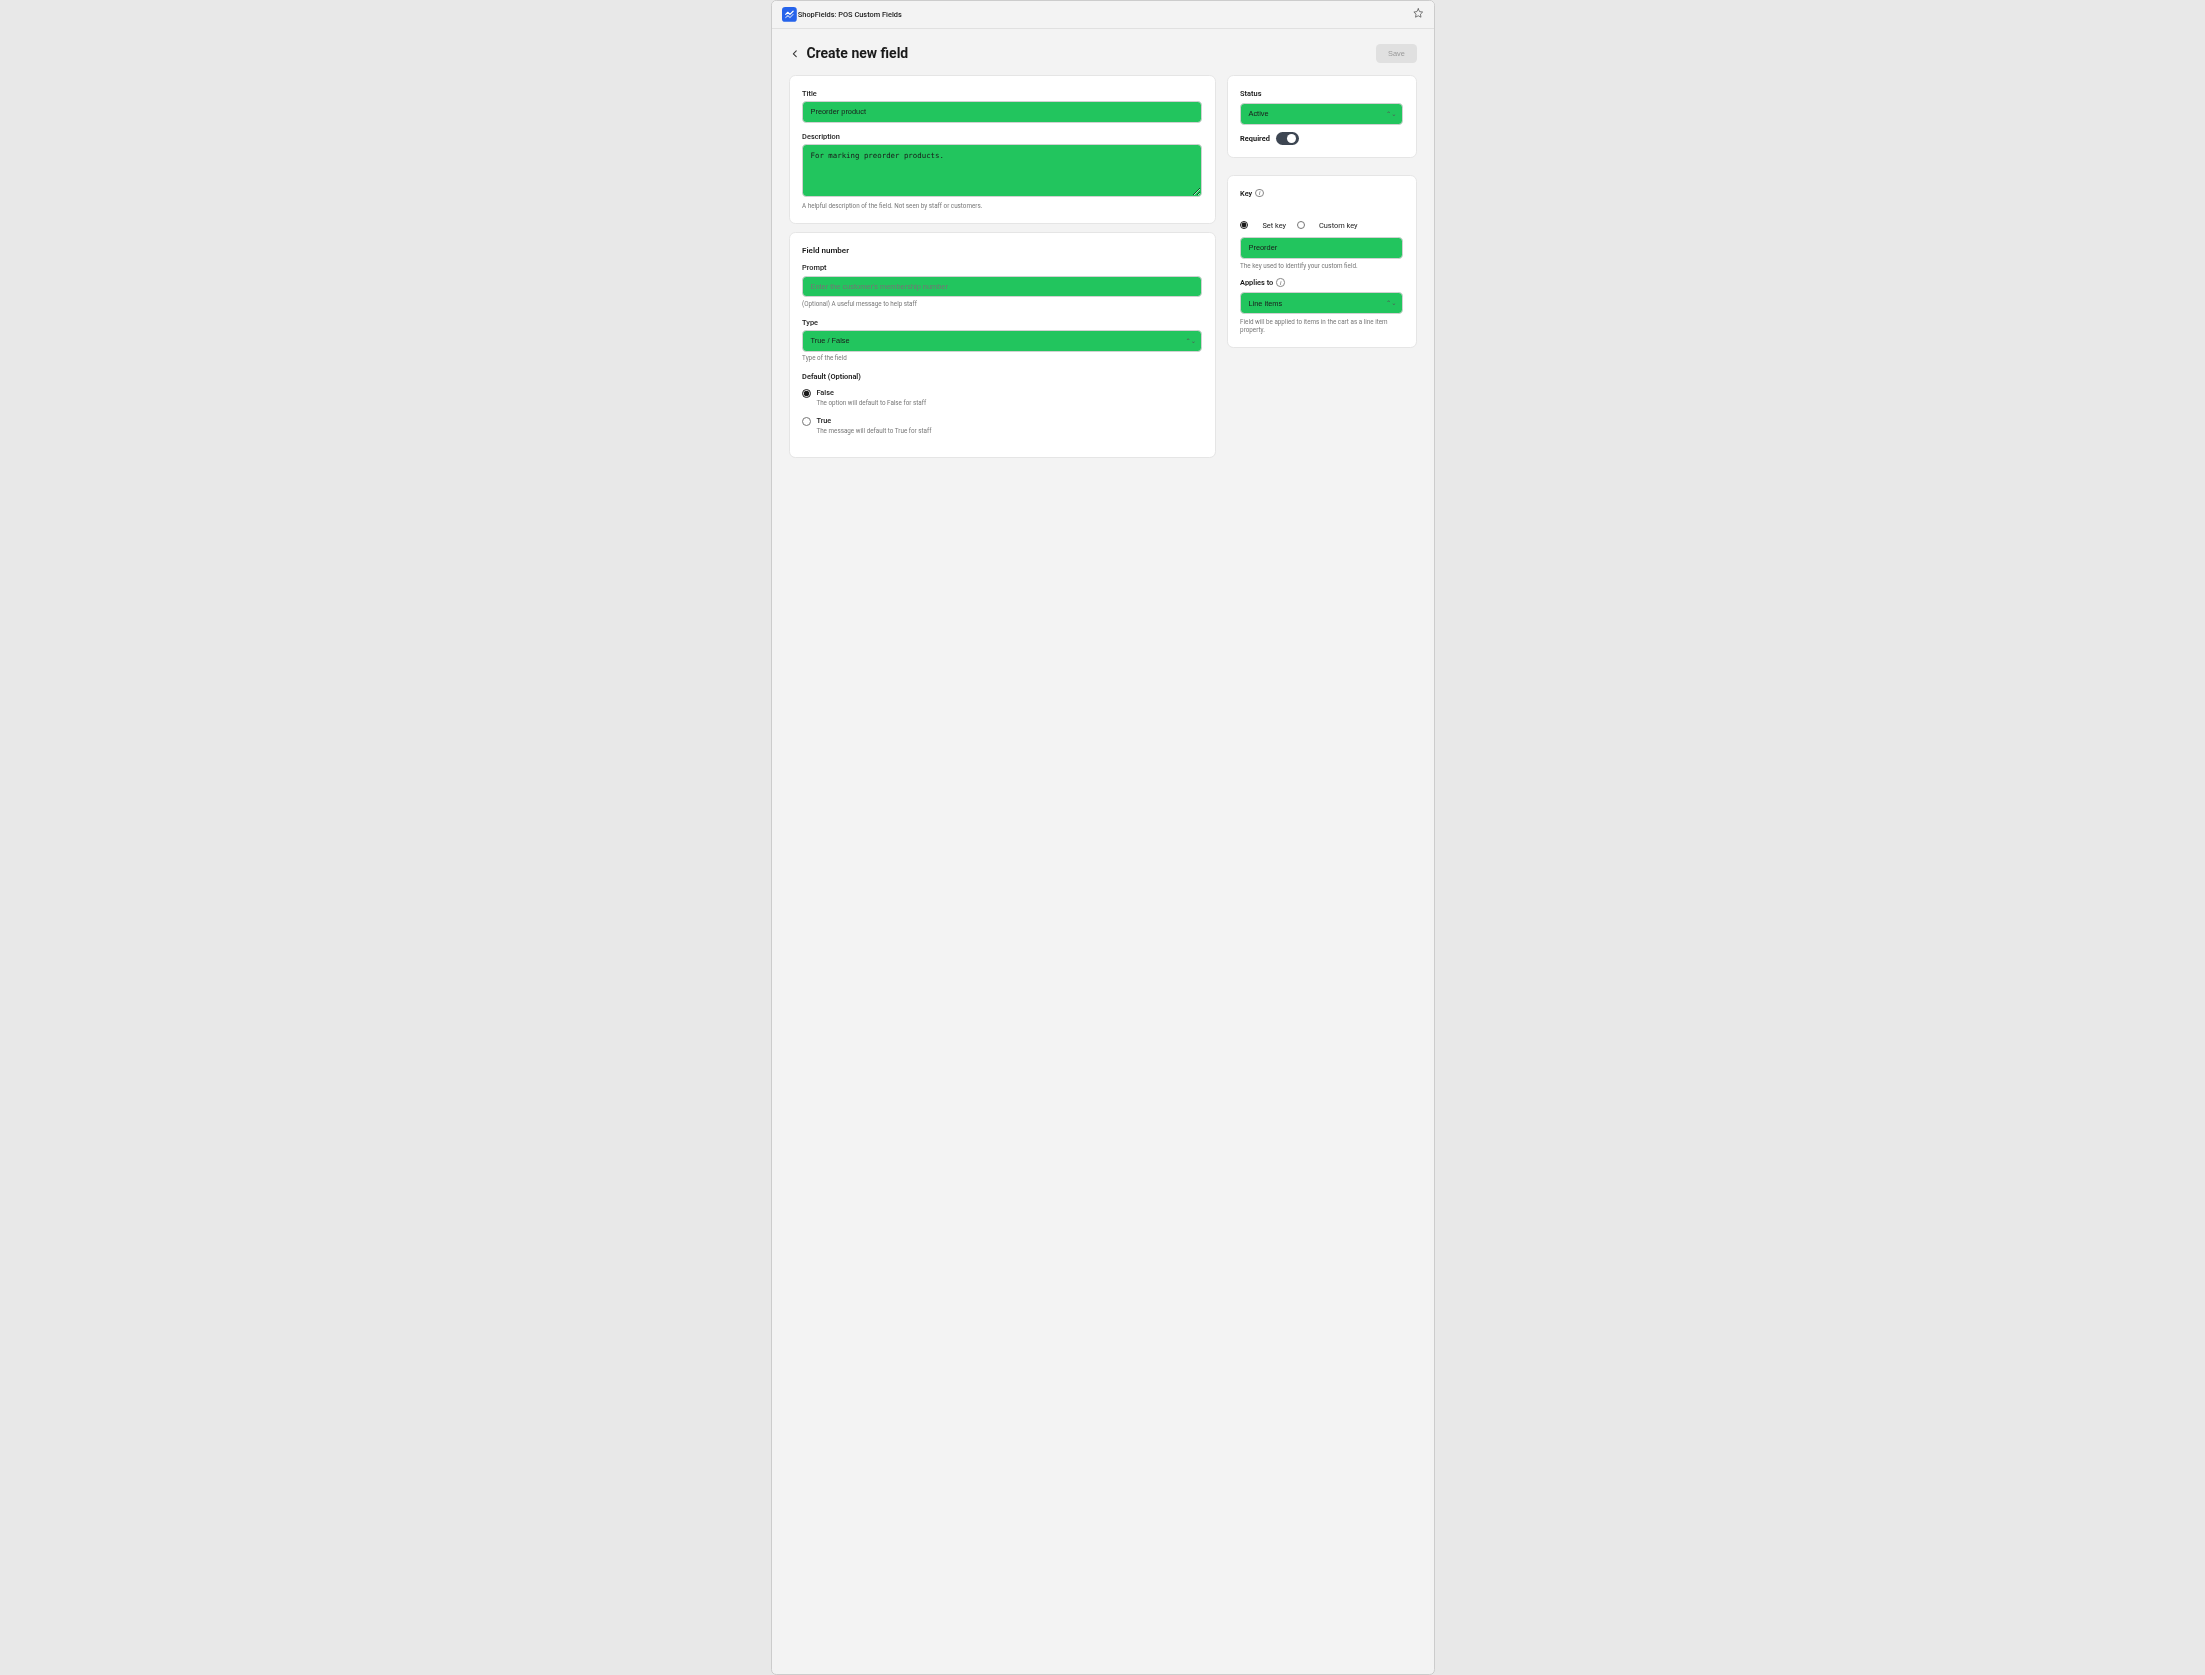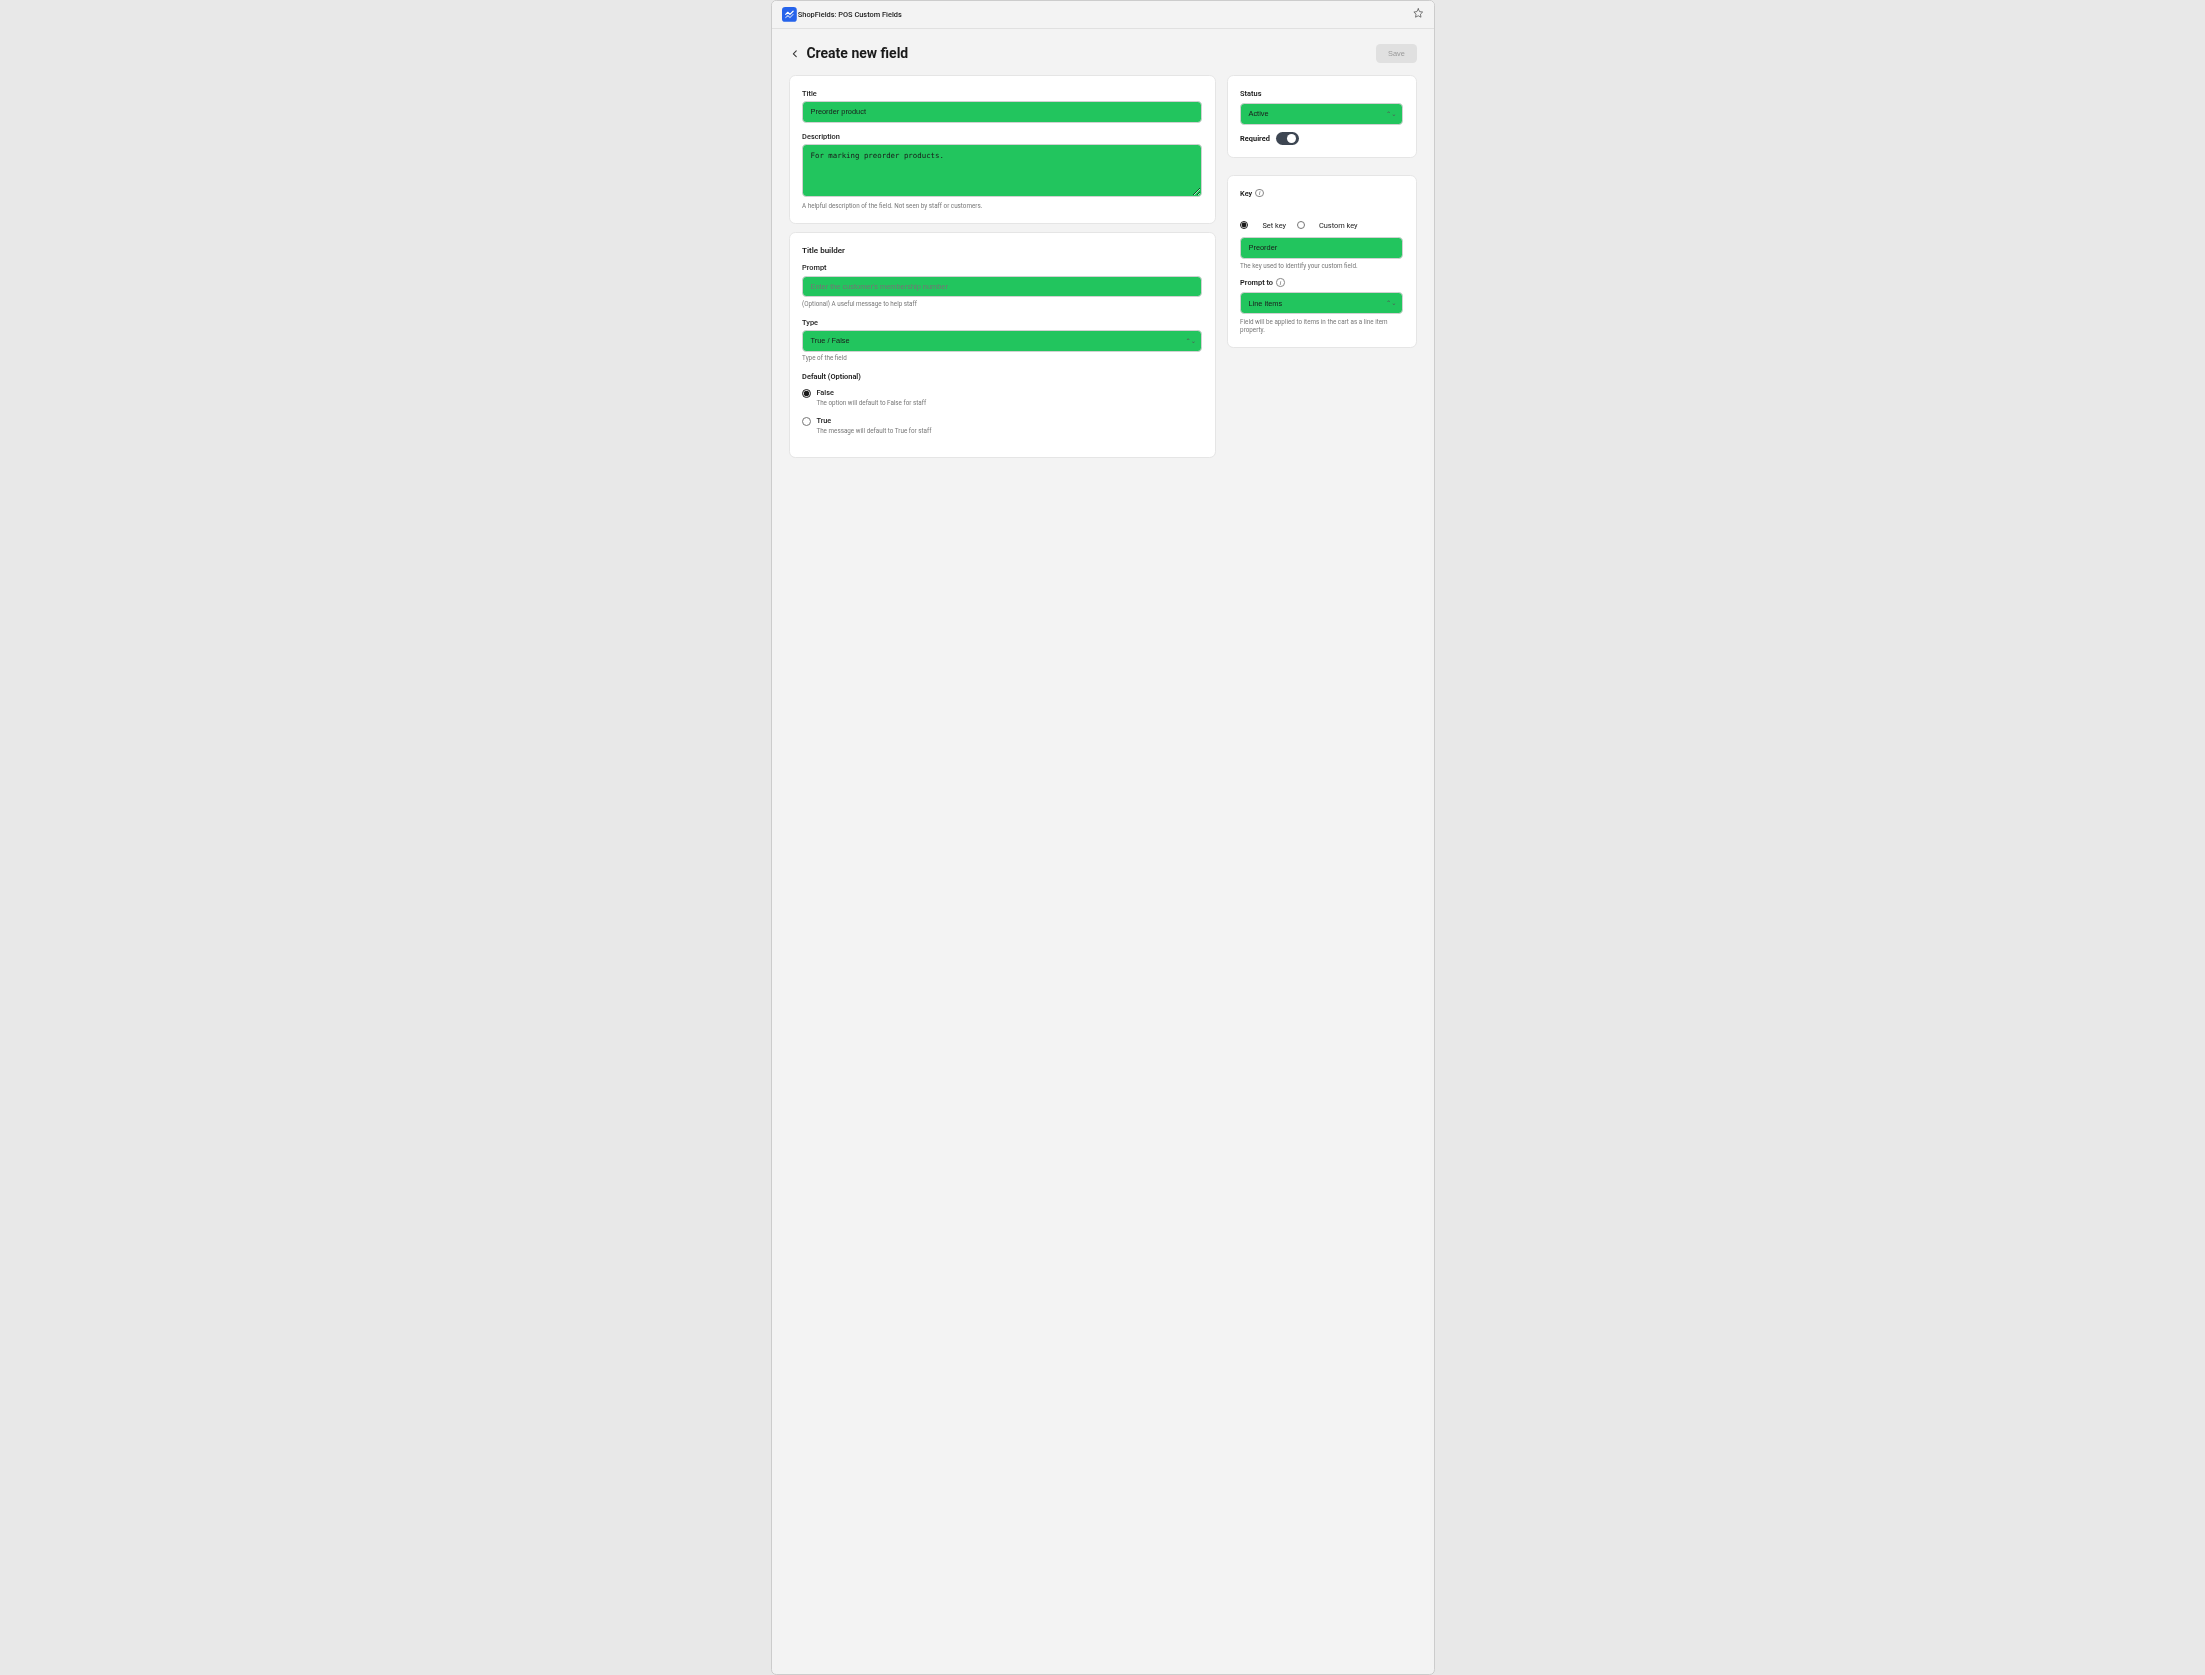--- a/index.html
+++ b/index.html
@@ -414,21 +414,21 @@
             <input type="text" value="Preorder product" style="">
           </div>
           <div class="field-group">
             <label class="field-label">Description</label>
             <textarea style="">For marking preorder products.</textarea>
             <div class="field-hint">A helpful description of the field. Not seen by staff or customers.</div>
           </div>
         </div>
 
         <div class="card">
-          <div class="section-title">Title builder</div>
+          <div class="section-title">Field number</div>
 
           <div class="field-group">
             <label class="field-label">Prompt</label>
             <input type="text" placeholder="Enter the customer's membership number" style="">
             <div class="field-hint">(Optional) A useful message to help staff</div>
           </div>
 
           <div class="field-group">
             <label class="field-label">Type</label>
             <div class="select-wrapper">
@@ -497,21 +497,21 @@
             <label class="radio-option">
               <input type="radio" name="key_type" style="">
               <span>Custom key</span>
             </label>
           </div>
           <input type="text" value="Preorder" style="">
           <div class="field-hint">The key used to identify your custom field.</div>
 
           
           <div class="applies-title-row">
-            <span class="applies-title">Prompt to</span>
+            <span class="applies-title">Applies to</span>
             <span class="info-icon">i</span>
           </div>
           <div class="select-wrapper">
             <select>
               <option>Line items</option>
               <option>Order</option>
               <option>Customer</option>
             </select>
             <span class="select-arrow">⌃⌄</span>
           </div>

